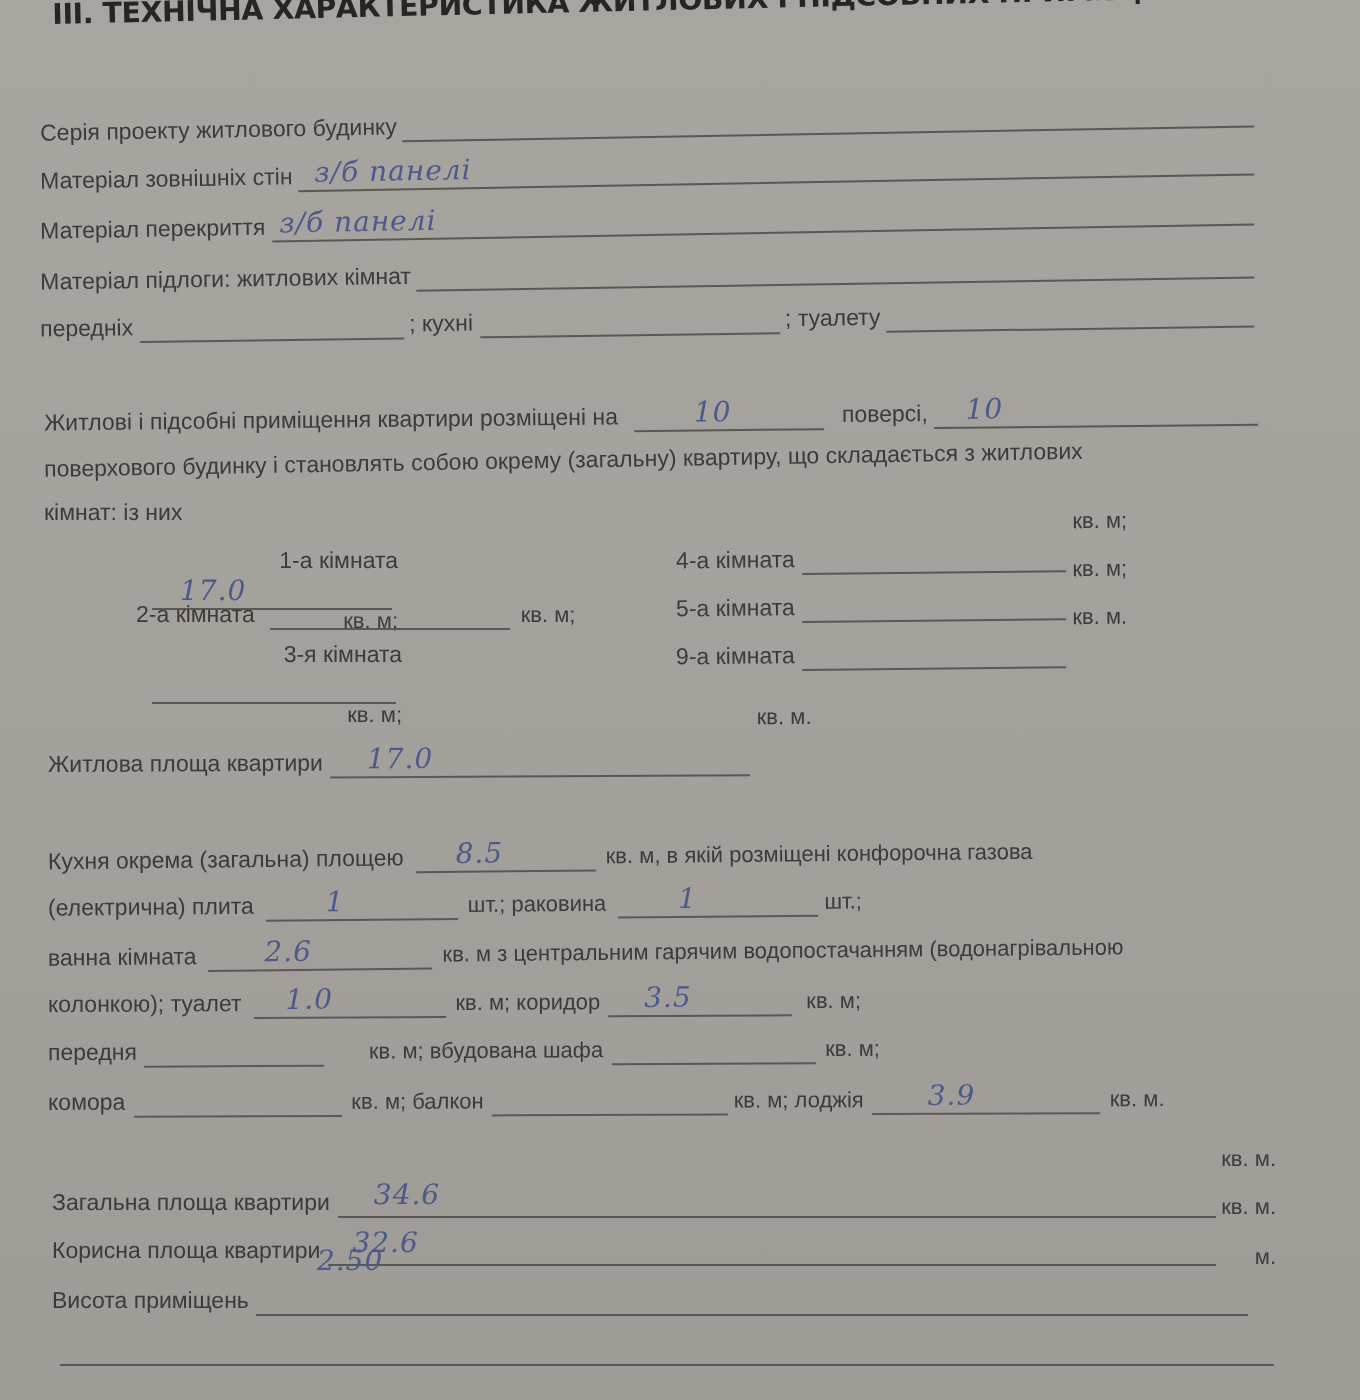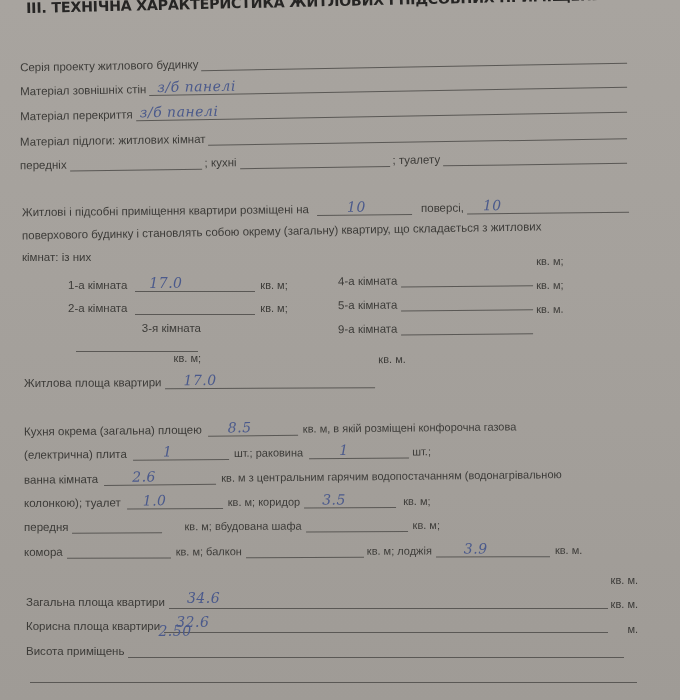--- a/index.html
+++ b/index.html
@@ -84,21 +84,21 @@
         <span class="hw" style="left:16px">10</span>
       </span>
   </div>
   <div class="row" style="left:22px; top:224px; width:620px; transform:rotate(-1deg);">
     <span class="lbl">поверхового будинку і становлять  собою окрему (загальну) квартиру, що складається з житлових</span>
   </div>
   <div class="row" style="left:22px; top:251px;">
     <span class="lbl">кімнат: із них</span>
   </div>
 
-  <div class="row" style="left:68px; top:275px;">
+  <div class="row" style="left:68px; top:275px;flex-direction:column;">
     <span class="lbl">1-а кімната</span>
     <span class="fill" style="width:120px; margin-left:8px">
         <span class="hw" style="left:14px">17.0</span>
       </span>
     <span class="unit" style="margin-left:2px">кв. м;</span>
   </div>
   <div class="row" style="left:68px; top:298px;">
     <span class="lbl">2-а кімната</span>
     <span class="fill" style="width:120px; margin-left:8px"></span>
     <span class="unit" style="margin-left:2px">кв. м;</span>

